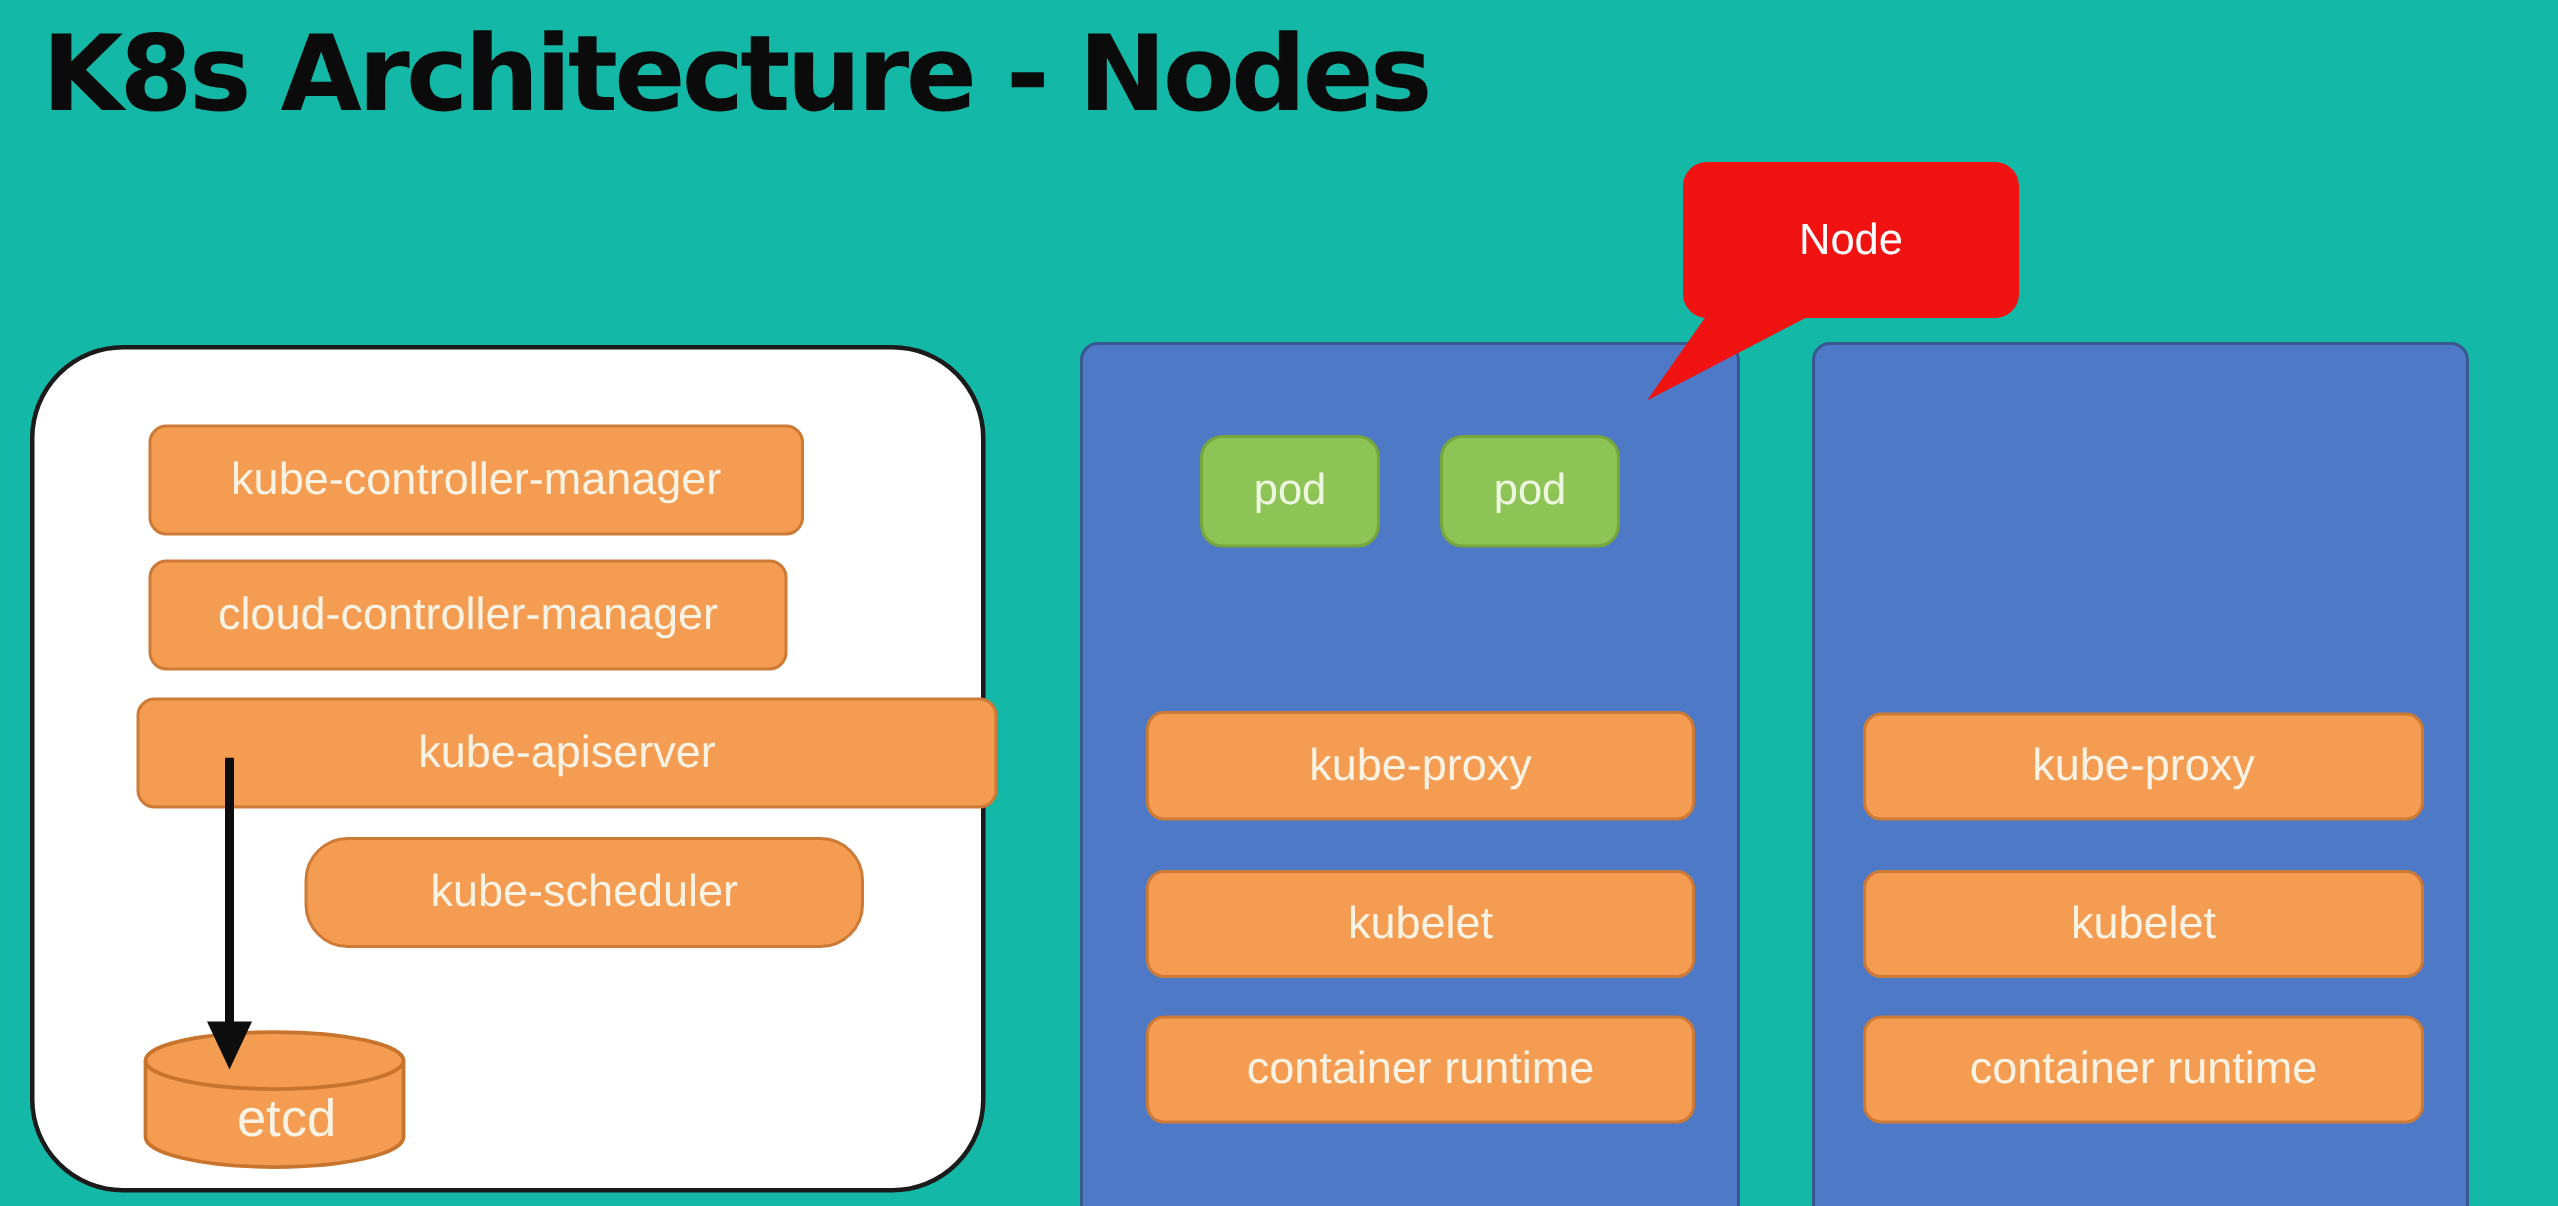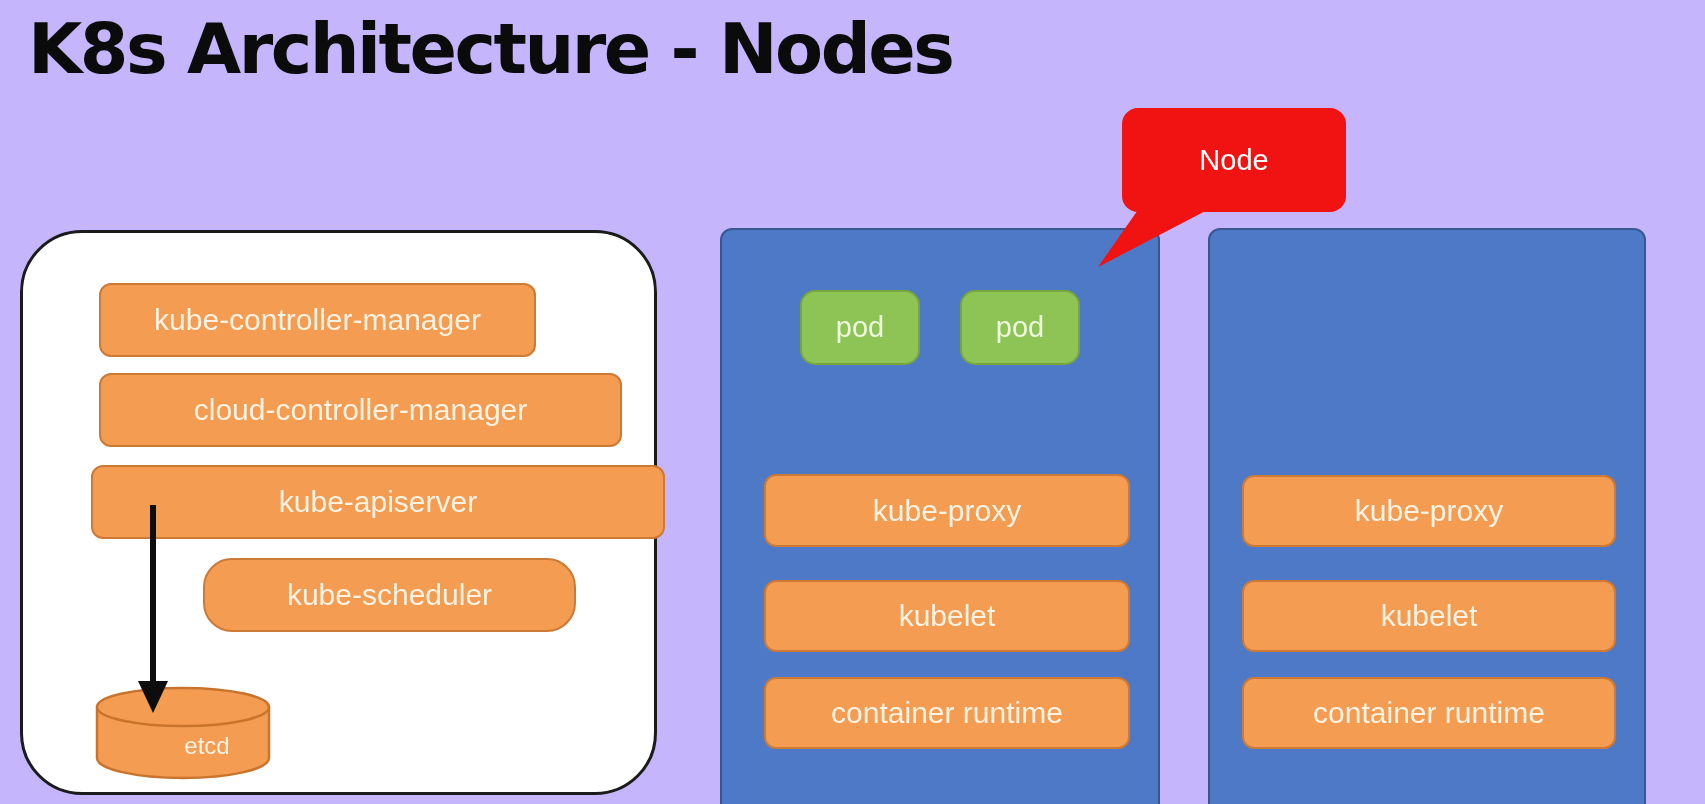--- a/index.html
+++ b/index.html
@@ -1,19 +1,19 @@
 <!DOCTYPE html>
 <html style="--title-text: #0b0b0b; --control-plane-border: #1b1b1b; --component-fill: #f49c52; --component-border: #cd7a36; --component-text: #faf2e3; --node-fill: #4d79c7; --node-border: #38588f; --pod-fill: #8ec355; --pod-border: #76a63c; --pod-text: #edf7e0; --callout-fill: #f11212; --callout-text: #ffffff; --arrow-color: #0d0d0d; --cylinder-border: #c9742c;"><head>
 <meta charset="utf-8">
 <style>
   html,body{margin:0;padding:0;background:#ffffff;}
   .canvas{
     position:relative;
     width:1705px;height:804px;
-    background:#c4b5fd;
+    background:#14b8a6;
     overflow:hidden;
     font-family:"Liberation Sans", sans-serif;
   }
   .slide-title{
     position:absolute;left:28px;top:0px;
     font-family:"DejaVu Sans", sans-serif;
     font-weight:800;
     font-size:70px;
     line-height:1.4;
     letter-spacing:-2.5px;
@@ -33,30 +33,30 @@
     background:var(--component-fill);
     border:2px solid var(--component-border);
     border-radius:12px;
     box-sizing:border-box;
     display:flex;align-items:center;justify-content:center;
     color:var(--component-text);
     font-size:30px;
     white-space:nowrap;
   }
   .cp-comp-1{left:76px;top:50px;width:437px;height:74px;}
-  .cp-comp-2{left:76px;top:140px;width:523px;height:74px;}
+  .cp-comp-2{left:76px;top:140px;width:426px;height:74px;}
   .cp-comp-3{left:68px;top:232px;width:574px;height:74px;}
   .cp-comp-4{left:180px;top:325px;width:373px;height:74px;border-radius:29px;}
   .etcd{
     position:absolute;left:72px;top:453px;width:176px;height:94px;
   }
   .etcd-label{
     position:absolute;left:0;top:30px;width:192px;height:60px;
     display:flex;align-items:center;justify-content:center;
-    color:var(--component-text);font-size:24px;margin-left:16px;
+    color:var(--component-text);font-size:35px;
   }
   .cp-arrow{
     position:absolute;left:105px;top:272px;width:50px;height:212px;
   }
   
   .node{
     position:absolute;top:228px;height:628px;
     background:var(--node-fill);
     border:2px solid var(--node-border);
     border-radius:12px;

